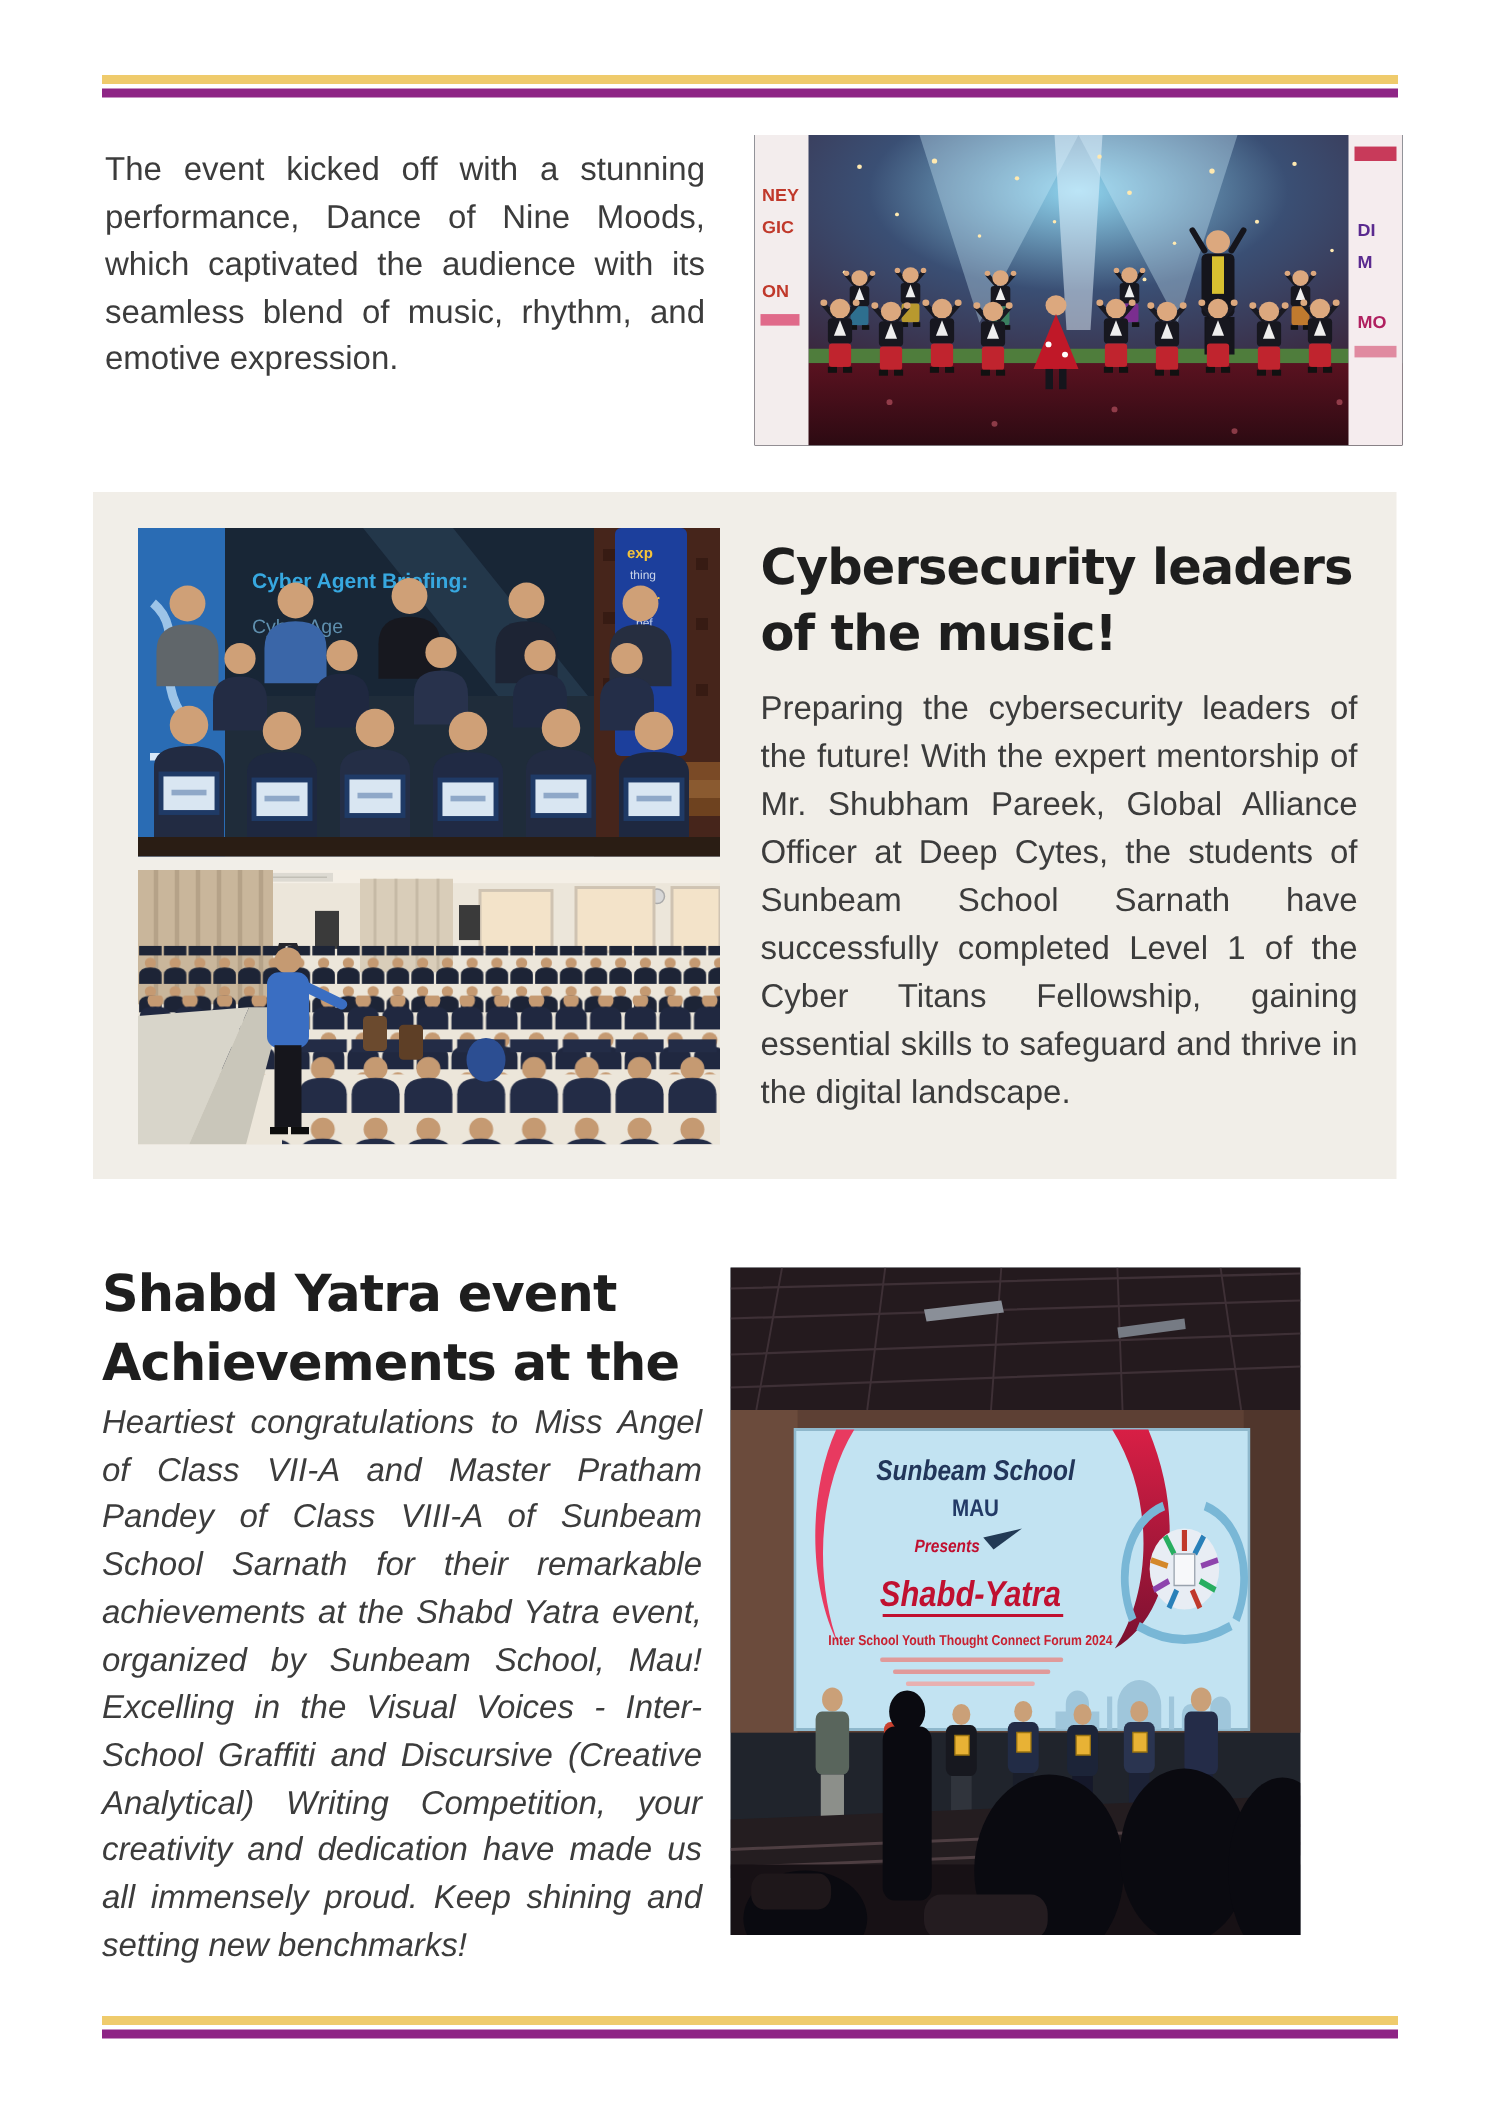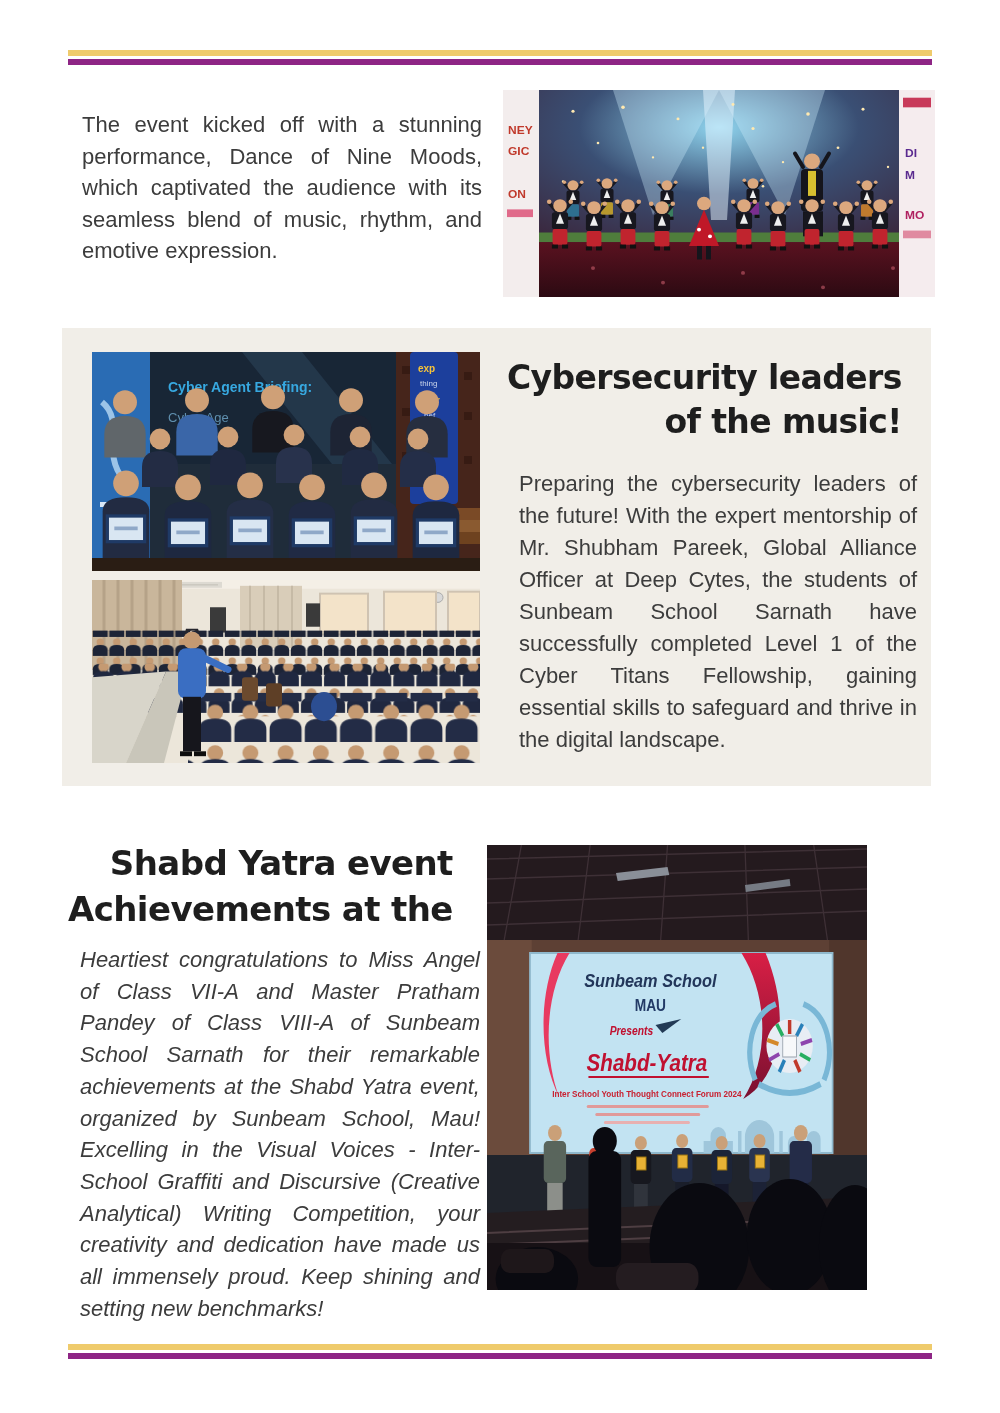--- a/index.html
+++ b/index.html
@@ -5,28 +5,28 @@
   html,body{margin:0;padding:0;background:#ffffff;}
   .page{
     position:relative;width:1000px;height:1413px;margin:0 auto;
     background:#ffffff;overflow:hidden;
     font-family:"Liberation Sans",sans-serif;
   }
   .rule{position:absolute;left:68px;width:864px;height:6px;}
   .rule-yellow{background:var(--accent-yellow,#efcb6c);}
   .rule-purple{background:var(--accent-purple,#8e2585);}
   .body-text{
-    position:absolute;margin:12px;
+    position:absolute;margin:0;
     font-size:22px;line-height:31.6px;color:var(--body-text,#3c3c3c);
     text-align:justify;
   }
   .headline{
     position:absolute;margin:0;
     font-family:"DejaVu Sans",sans-serif;font-weight:bold;
-    color:var(--heading,#1e1e1e);letter-spacing:-0.6px;text-align:right;
+    color:var(--heading,#1e1e1e);letter-spacing:-0.6px;
   }
   .headline .hl{white-space:nowrap;}
   .band{
     position:absolute;left:62px;top:328px;width:869px;height:458px;
     background:var(--band-bg,#f1eee8);
   }
   figure.photo{position:absolute;margin:0;overflow:hidden;background:#20242c;}
   figure.photo svg{display:block;width:100%;height:100%;}
   svg text{font-family:"Liberation Sans",sans-serif;}
   .s1-photo{left:503px;top:90px;width:432px;height:207px;}

